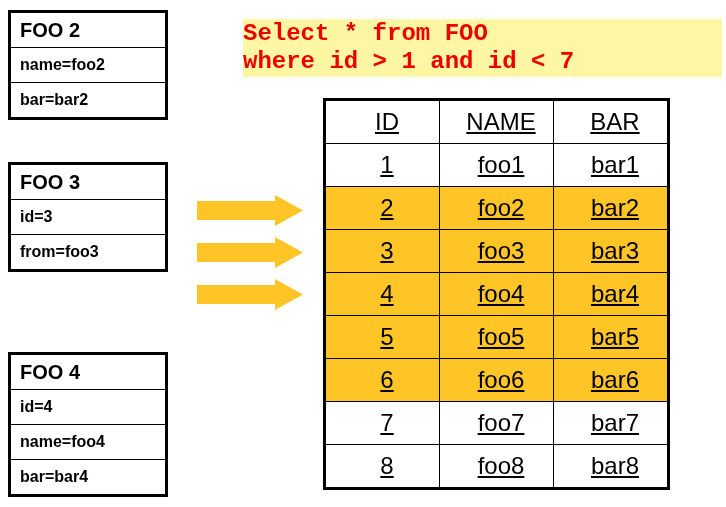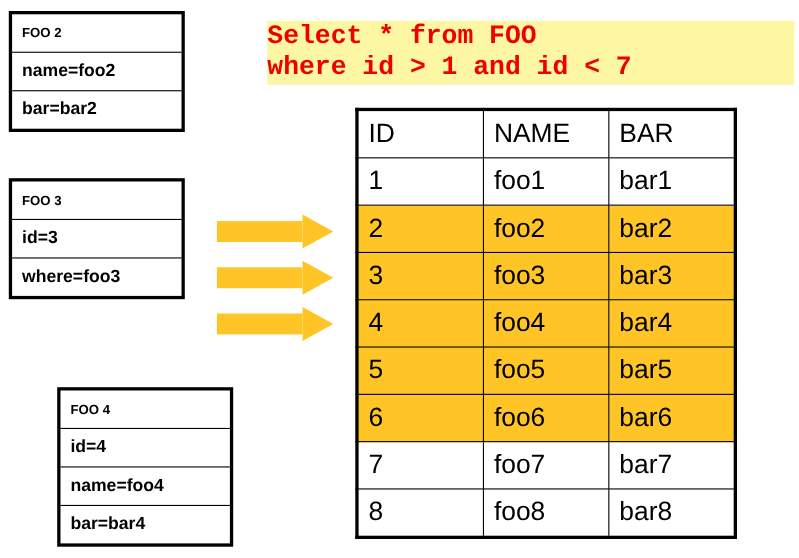--- a/index.html
+++ b/index.html
@@ -20,34 +20,34 @@
   
   .obj{
     position:absolute;left:8px;width:160px;
     border:3px solid #000;background:#fff;box-sizing:border-box;
   }
   .obj-row{
     height:34px;display:flex;align-items:center;
     padding-left:9px;font-weight:bold;font-size:16px;
   }
   .obj-row + .obj-row{border-top:1px solid #000;}
-  .obj-title{font-size:12px;}
+  .obj-title{font-size:20px;}
   
   .arrow{position:absolute;left:197px;width:106px;height:31px;}
   .arrow svg{display:block;}
   
   table.result{
     position:absolute;left:323px;top:98px;
     border-collapse:collapse;border:3px solid #000;background:#fff;
     table-layout:fixed;
   }
   table.result th,table.result td{
     border:1px solid #000;width:104px;height:42px;
     padding:0 0 0 9px;font-size:24px;font-weight:400;
-    text-align:left;vertical-align:middle;white-space:nowrap;
+    text-align:center;vertical-align:middle;white-space:nowrap;text-decoration:underline;
   }
   table.result tr.hl td{background:var(--gold,#FFC526);}
 </style>
 </head>
 <body>
 
 <div class="stage">
 
   <div class="sql">
     <div>Select * from FOO</div>
@@ -56,24 +56,24 @@
 
   <div class="obj" style="top:10px;">
     <div class="obj-row obj-title">FOO 2</div>
     <div class="obj-row">name=foo2</div>
     <div class="obj-row">bar=bar2</div>
   </div>
 
   <div class="obj" style="top:162px;">
     <div class="obj-row obj-title">FOO 3</div>
     <div class="obj-row">id=3</div>
-    <div class="obj-row">where=foo3</div>
+    <div class="obj-row">from=foo3</div>
   </div>
 
-  <div class="obj" style="top:352px;margin-left:44px;">
+  <div class="obj" style="top:352px;">
     <div class="obj-row obj-title">FOO 4</div>
     <div class="obj-row">id=4</div>
     <div class="obj-row">name=foo4</div>
     <div class="obj-row">bar=bar4</div>
   </div>
 
   <div class="arrow" style="top:195px;">
     <svg width="106" height="31" viewBox="0 0 106 31">
         <rect x="0" y="6" width="78" height="19" fill="var(--gold,#FFC526)"></rect>
         <polygon points="78,0 106,15.5 78,31" fill="var(--gold,#FFC526)"></polygon>

